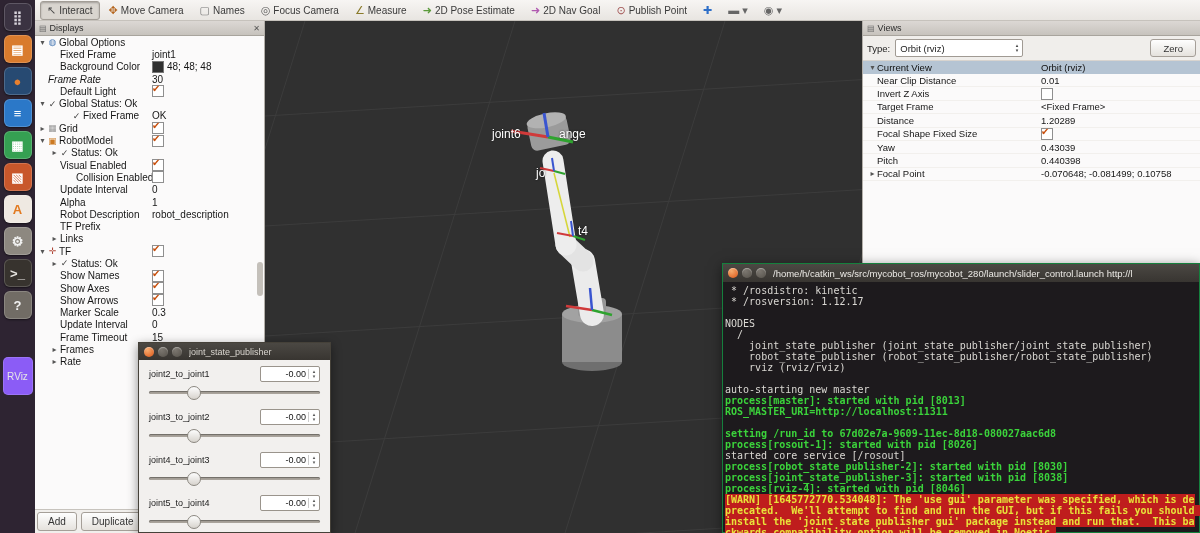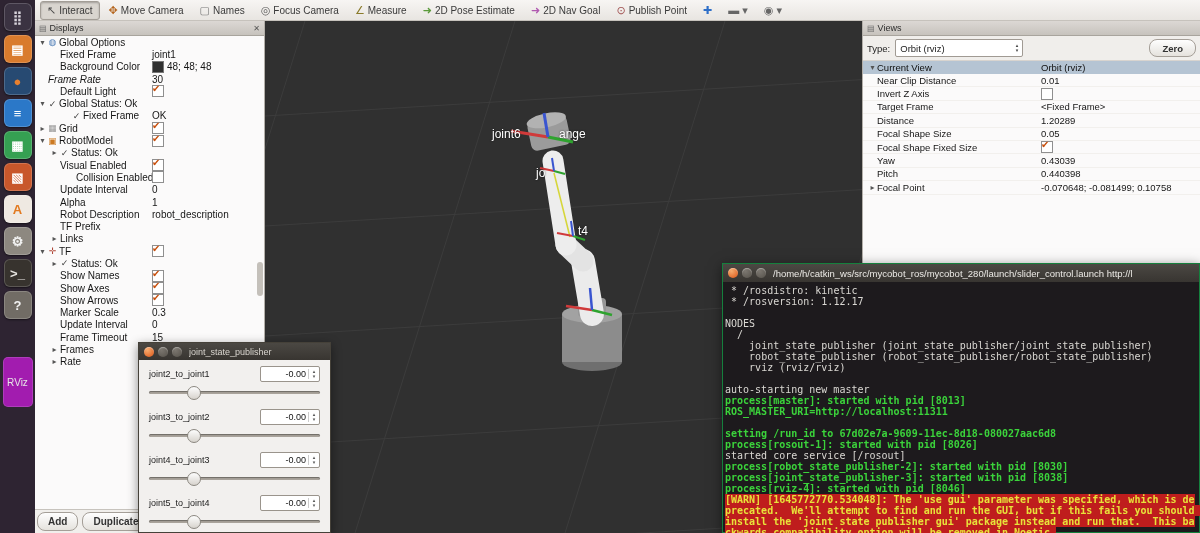--- a/index.html
+++ b/index.html
@@ -4,40 +4,40 @@
 <style>
   html,body{margin:0;padding:0;}
   body{width:1200px;height:533px;overflow:hidden;position:relative;
        font-family:"Liberation Sans",sans-serif;background:#f1efed;}
   
   .launcher{position:absolute;left:0;top:0;width:35px;height:533px;background:#2e2432;z-index:50;
             display:flex;flex-direction:column;align-items:center;padding-top:3px;box-sizing:border-box;}
   .launch-icon{width:28px;height:28px;min-height:28px;margin-bottom:4px;border-radius:6px;
                display:flex;align-items:center;justify-content:center;font-size:13px;font-weight:bold;
                box-shadow:inset 0 0 0 1px rgba(255,255,255,.18), 0 1px 2px rgba(0,0,0,.5);}
-  .rviz-badge{margin-top:34px;width:30px;height:50px;background:#a21caf;color:#e6e6e6;border-radius:5px;
+  .rviz-badge{margin-top:34px;width:30px;height:38px;background:#8b5cf6;color:#e6e6e6;border-radius:5px;
               display:flex;align-items:center;justify-content:center;font-size:10px;
               box-shadow:inset 0 0 0 1px rgba(255,255,255,.15);}
   
   .toolbar{position:absolute;left:35px;top:0;width:1165px;height:21px;box-sizing:border-box;
            background:linear-gradient(#f7f5f3,#e8e5e1);border-bottom:1px solid #c6c2bc;
            display:flex;align-items:center;padding-left:5px;z-index:40;}
   .tool-btn{height:17px;display:flex;align-items:center;gap:3px;padding:0 6px;font-size:10px;color:#3a3a3a;
             border:1px solid transparent;border-radius:3px;white-space:nowrap;}
   .tool-btn.active{background:#d9d5cf;border-color:#a29d96;box-shadow:inset 0 1px 2px rgba(0,0,0,.25);}
   .tool-glyph{font-size:11px;}
   
   .panel{position:absolute;background:#fbfafa;box-sizing:border-box;z-index:10;}
   .panel-header{height:14px;background:linear-gradient(#dcd8d4,#c7c3bd);border-bottom:1px solid #a8a49d;
                 font-size:9px;color:#2e2e2e;display:flex;align-items:center;padding:0 4px;gap:3px;}
   .ph-icon{font-size:8px;color:#666;}
   .ph-close{margin-left:auto;font-size:8px;color:#555;}
   .qt-btn{height:17px;padding:0 10px;font-size:10px;color:#333;
-          background:linear-gradient(#fefefe,#e5e2dd);border:1px solid #a59f98;border-radius:8px;
-          display:inline-flex;align-items:center;font-weight:bold;}
+          background:linear-gradient(#fefefe,#e5e2dd);border:1px solid #a59f98;border-radius:3px;
+          display:inline-flex;align-items:center;}
   
   .displays{left:35px;top:21px;width:230px;height:512px;border-right:1px solid #b3afa9;}
   .tree{position:absolute;top:15px;left:0;right:0;bottom:24px;overflow:hidden;font-size:10px;color:#161616;}
   .trow{position:relative;height:12.3px;display:flex;align-items:center;}
   .tname{display:flex;align-items:center;}
   .tarrow{width:9px;font-size:8px;color:#555;text-align:center;}
   .ticon{width:11px;font-size:9px;text-align:center;}
   .tlabel{margin-left:1px;white-space:nowrap;}
   .tval{position:absolute;left:117px;display:flex;align-items:center;gap:3px;white-space:nowrap;}
   .swatch{width:10px;height:10px;border:1px solid #777;display:inline-block;}
@@ -545,29 +545,20 @@
           <span class="tarrow"></span>
           <span>Distance</span>
         </span>
         <span class="vval">
           <span>1.20289</span>
         </span>
       </div>
       <div class="vrow">
         <span class="vname">
           <span class="tarrow"></span>
-          <span>Focal Shape Size</span>
-        </span>
-        <span class="vval">
-          <span>0.05</span>
-        </span>
-      </div>
-      <div class="vrow">
-        <span class="vname">
-          <span class="tarrow"></span>
           <span>Focal Shape Fixed Size</span>
         </span>
         <span class="vval">
           <span class="cb on"></span>
         </span>
       </div>
       <div class="vrow">
         <span class="vname">
           <span class="tarrow"></span>
           <span>Yaw</span>

